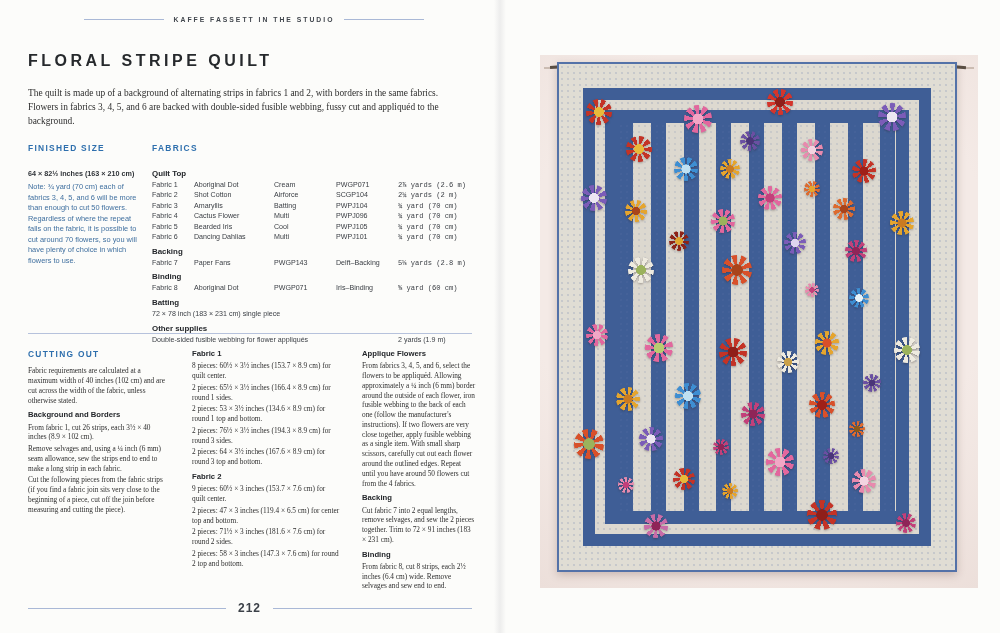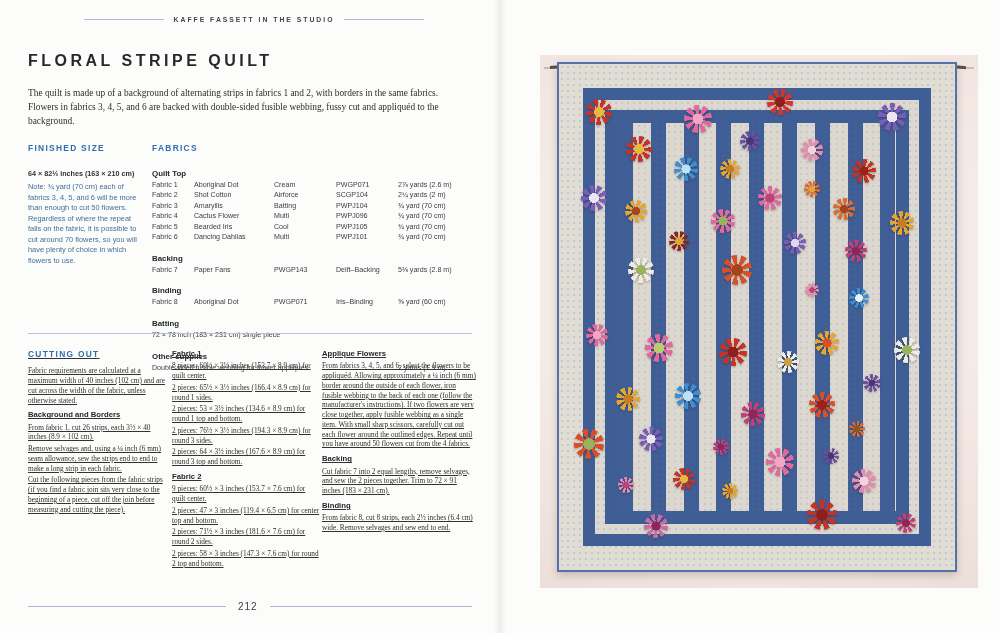--- a/index.html
+++ b/index.html
@@ -13,52 +13,52 @@
   .page-right { left:500px; }
 
   
   .runhead { position:absolute; display:flex; align-items:center; gap:10px; }
   .runhead .rule { flex:1; height:1px; background:#a9b8d6; }
   .runhead .rh-text { font-family:"Liberation Sans",sans-serif; font-size:6.8px; font-weight:bold; letter-spacing:2px; color:#41464d; white-space:nowrap; }
   .head-l { top:16px; left:84px; right:76px; }
   .head-r { top:16px; left:526px; right:60px; position:absolute; }
   .runfoot { position:absolute; top:601px; display:flex; align-items:center; gap:12px; }
   .runfoot .rule { height:1px; background:#a9b8d6; }
-  .runfoot .pg { font-family:"Liberation Sans",sans-serif; font-size:10px; font-weight:normal; letter-spacing:1px; color:#3c4148; }
+  .runfoot .pg { font-family:"Liberation Sans",sans-serif; font-size:12px; font-weight:bold; letter-spacing:1px; color:#3c4148; }
   .foot-l { left:28px; right:28px; }
   .foot-l .r1 { width:198px; } .foot-l .r2 { flex:1; }
   .foot-r { left:528px; right:28px; position:absolute; }
   .foot-r .r1 { flex:1; } .foot-r .r2 { width:198px; }
 
   
   .title { position:absolute; top:52px; left:28px; font-family:"Liberation Sans",sans-serif;
     font-size:16px; font-weight:600; letter-spacing:3.5px; color:#26292c; }
   .intro { position:absolute; top:86px; left:28px; width:436px; font-size:9.4px; line-height:1.5; color:#2e2e2e; }
 
   .top-cols { position:absolute; top:143px; left:28px; right:18px; display:flex; gap:10px; }
   .col-size { width:114px; flex:none; }
   h3.blue { font-family:"Liberation Sans",sans-serif; font-size:8.4px; font-weight:bold; letter-spacing:1.3px; color:#2e6fad; margin-bottom:16px; }
   .size-line { font-family:"Liberation Sans",sans-serif; font-size:7.2px; font-weight:bold; color:#2f3338; margin-bottom:4px; }
   .size-note { font-family:"Liberation Sans",sans-serif; font-size:7.4px; line-height:1.42; color:#3f6f9f; }
 
   .col-fabrics { flex:1; font-family:"Liberation Sans",sans-serif; }
-  .fab-group-label { font-size:7.9px; font-weight:bold; color:#24272b; margin:11px 0 2px 0; }
+  .fab-group-label { font-size:7.9px; font-weight:bold; color:#24272b; margin:4px 0 2px 0; }
   .fab-row { display:flex; font-size:7.1px; color:#3a3e44; line-height:1.48; }
   .fc0 { width:42px; flex:none; }
   .fc1 { width:80px; flex:none; }
   .fc2 { width:62px; flex:none; }
   .fc3 { width:62px; flex:none; }
-  .fc4 { flex:1; }
+  .fc4 { flex:1;font-family:Liberation Mono, monospace; }
   .batting-line { font-size:7.1px; color:#3a3e44; line-height:1.5; }
   .other-row { display:flex; font-size:7.1px; color:#3a3e44; line-height:1.5; }
   .other-row .oc0 { width:246px; flex:none; }
 
   .divider { position:absolute; top:333px; left:28px; right:28px; height:1px; background:#b6c2dc; }
 
-  .cutting { position:absolute; top:349px; left:28px; right:24px; display:flex; gap:2px;text-decoration:underline; }
+  .cutting { position:absolute; top:349px; left:28px; right:24px; display:flex; gap:22px; }
   .cut-col { font-size:7.3px; line-height:1.34; color:#2e2e2e; }
   .cut-c1 { width:142px; flex:none; }
   .cut-c2 { width:148px; flex:none; }
   .cut-c3 { flex:1; }
   .cut-col h4 { font-family:"Liberation Sans",sans-serif; font-size:7.7px; font-weight:bold; color:#24272b; margin:5px 0 2px 0; }
   .cut-col p { margin-bottom:2px; }
   .cut-col h3.blue { margin-bottom:6px; }
 
   
   .photo { position:absolute; left:40px; top:55px; width:438px; height:533px;

